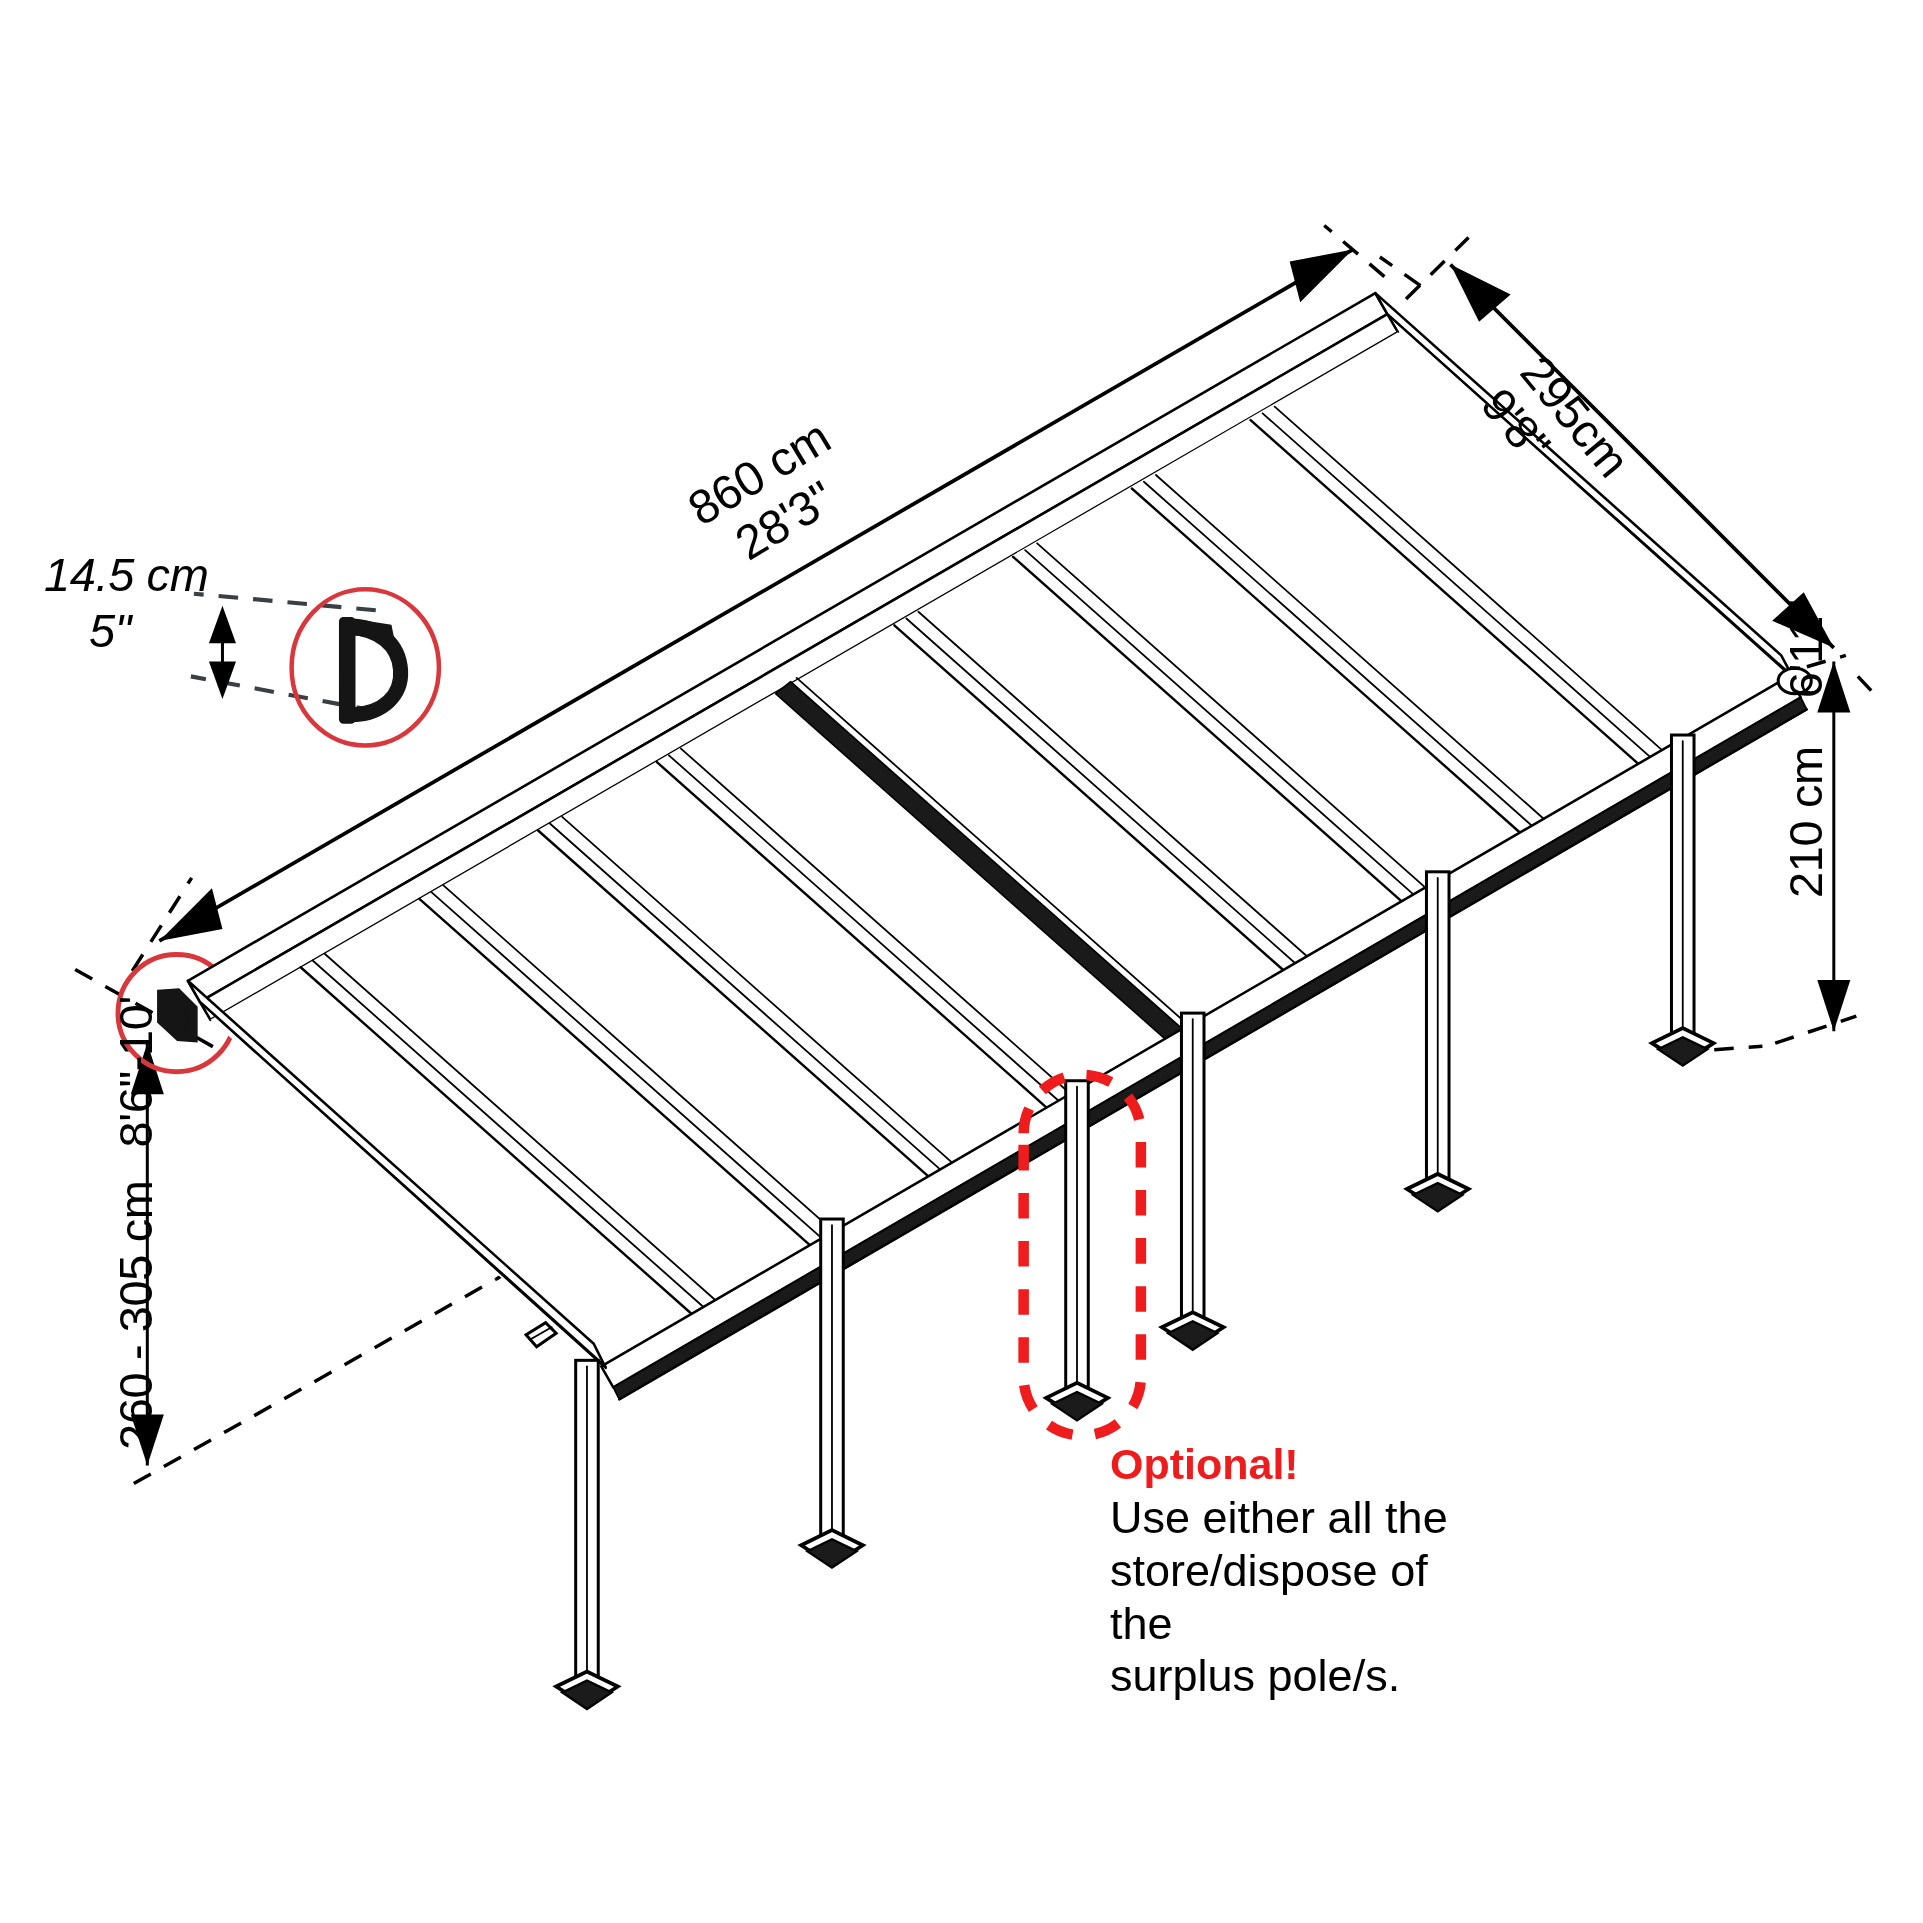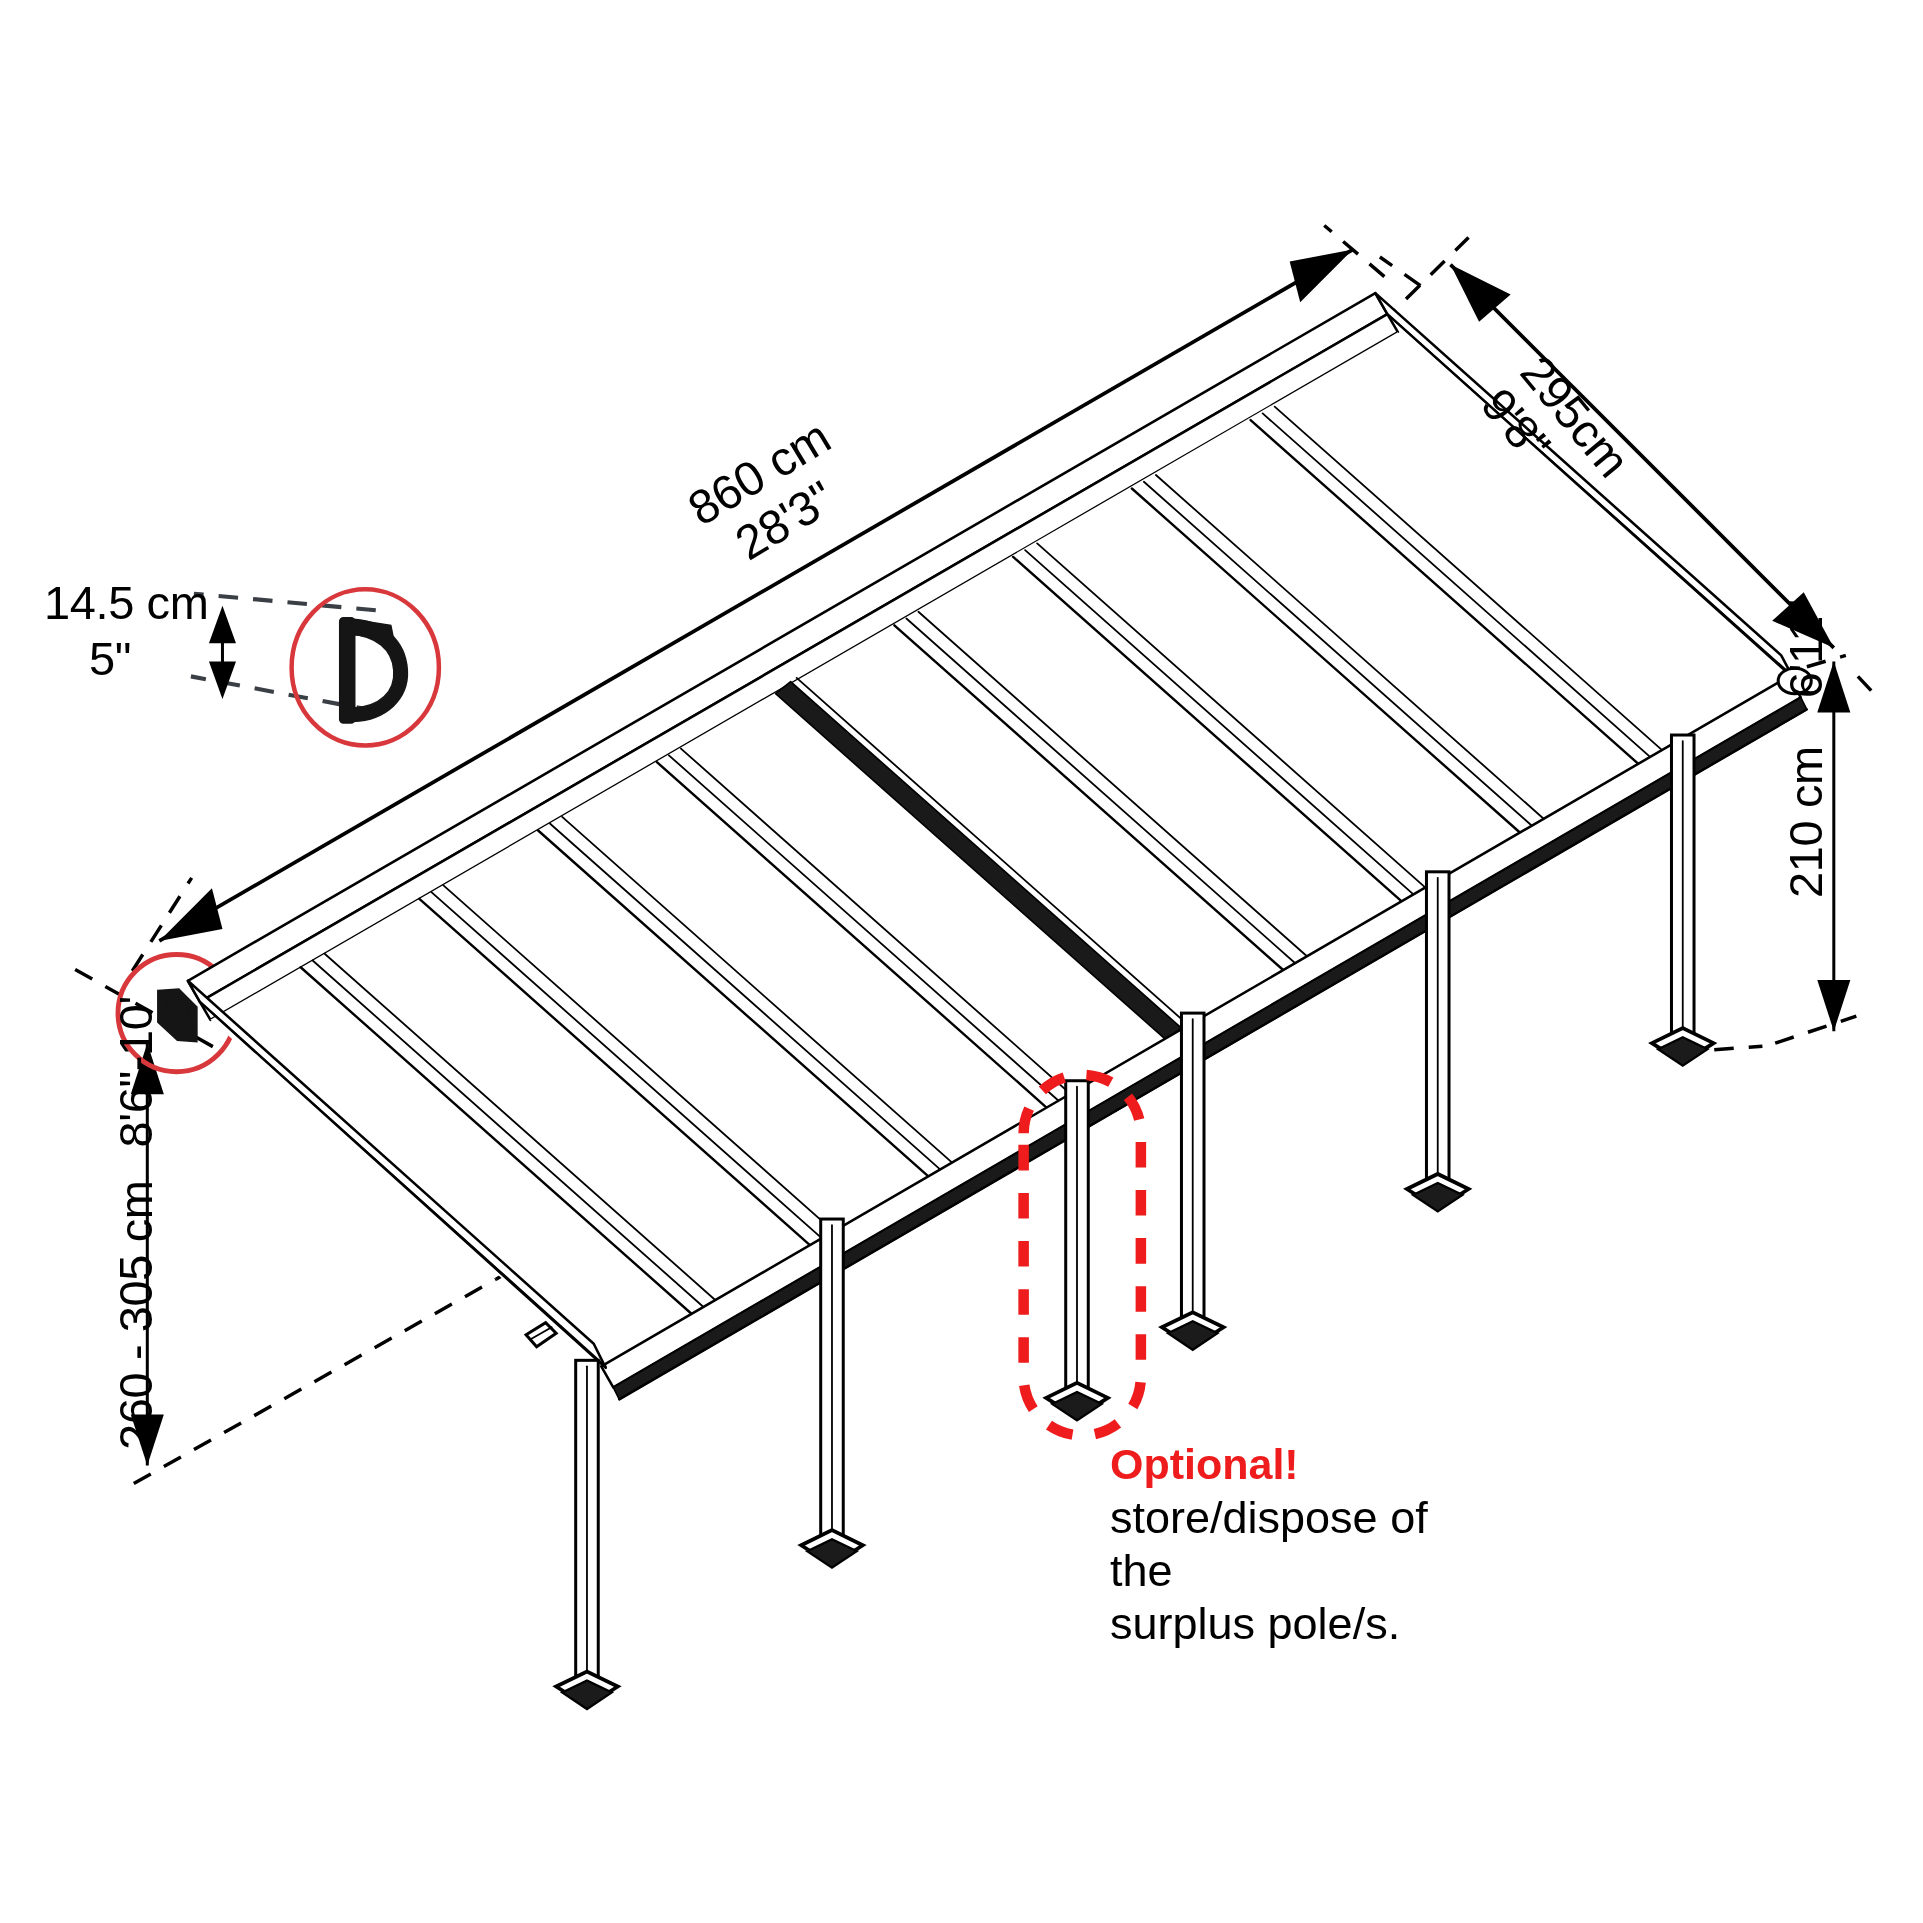--- a/index.html
+++ b/index.html
@@ -41,23 +41,24 @@
   
   .lbl {
     position: absolute;
     color: #000000;
     font-family: "Liberation Sans", sans-serif;
     white-space: nowrap;
     line-height: 1.06;
     letter-spacing: -0.4px;
   }
   #lbl-14 {
-    left: 44px; top: 578px;
+    left: 44px; top: 550px;
     font-size: 47px;
     text-align: left;
+    font-style: italic;
   }
   #lbl-14 .l2 { display:block; padding-left: 45px; margin-top: 6px; }
 
   #lbl-860 {
     left: 680px; top: 492px;
     font-size: 48px;
     transform: rotate(-31.2deg);
     transform-origin: left top;
     text-align: left;
   }
@@ -355,18 +356,19 @@
 
   <div class="lbl" id="lbl-260">
     <span class="row">
       <span>260 - 305 cm</span>
       <span>8'6"-10'</span>
     </span>
   </div>
 
   <div id="optional-block">
     <span class="opt-title">Optional!</span>
+    <span class="opt-body">Use either all the</span>
     <span class="opt-body">store/dispose of the</span>
     <span class="opt-body">surplus pole/s.</span>
   </div>
 
 </div>
 
 
 </body></html>

